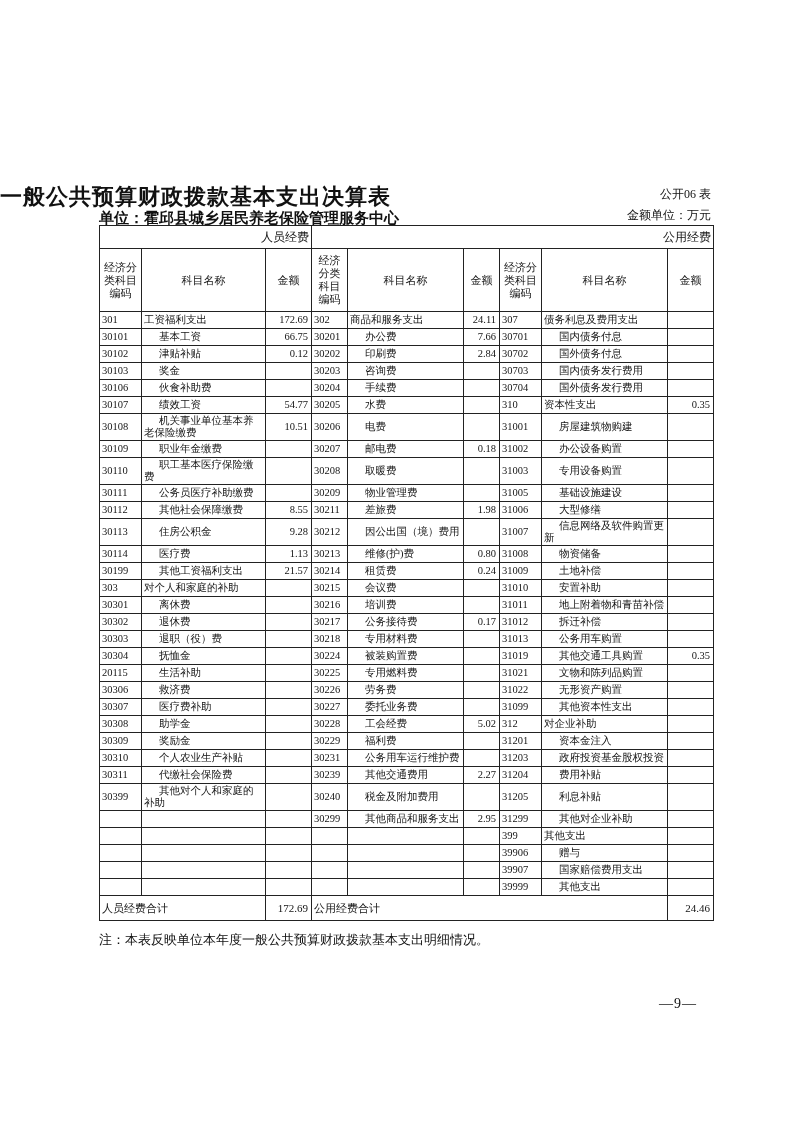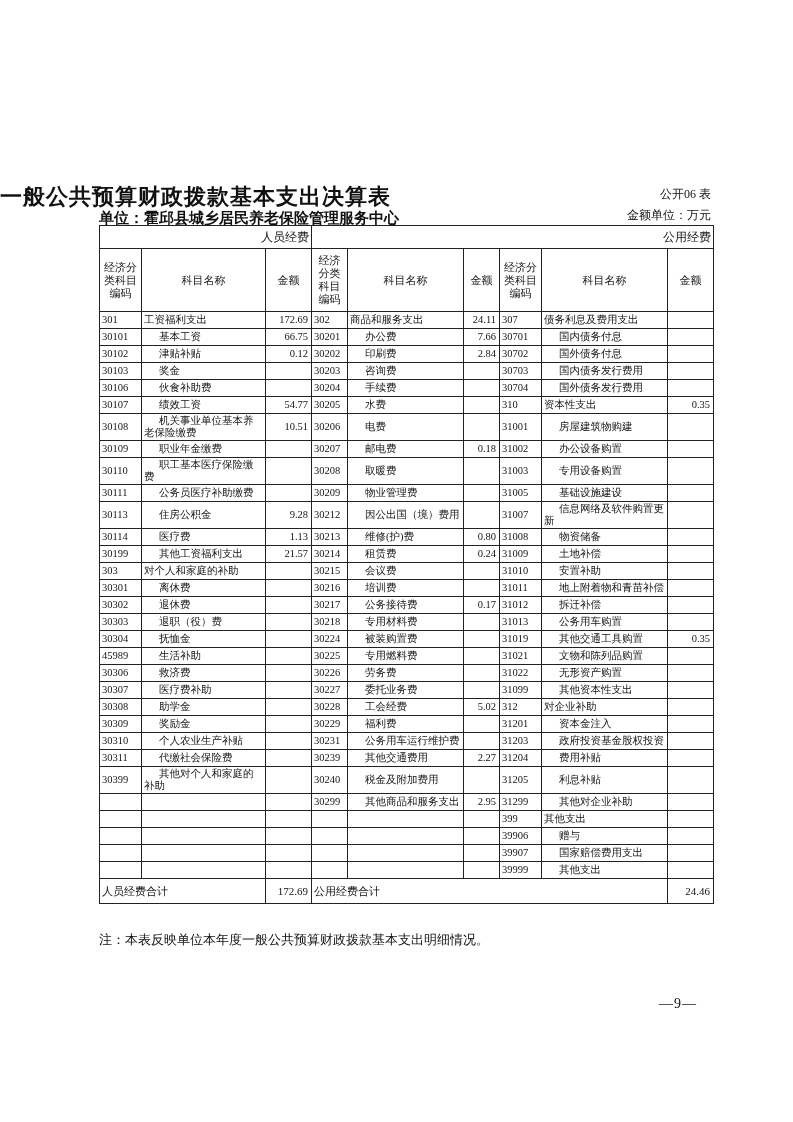--- a/index.html
+++ b/index.html
@@ -176,20 +176,31 @@
           <td class="name indent">公务员医疗补助缴费</td>
           <td class="amount"></td>
           <td class="code">30209</td>
           <td class="name indent">物业管理费</td>
           <td class="amount"></td>
           <td class="code">31005</td>
           <td class="name indent">基础设施建设</td>
           <td class="amount"></td>
         </tr>
         <tr>
+          <td class="code">30112</td>
+          <td class="name indent">其他社会保障缴费</td>
+          <td class="amount">8.55</td>
+          <td class="code">30211</td>
+          <td class="name indent">差旅费</td>
+          <td class="amount">1.98</td>
+          <td class="code">31006</td>
+          <td class="name indent">大型修缮</td>
+          <td class="amount"></td>
+        </tr>
+        <tr>
           <td class="code">30113</td>
           <td class="name indent">住房公积金</td>
           <td class="amount">9.28</td>
           <td class="code">30212</td>
           <td class="name indent">因公出国（境）费用</td>
           <td class="amount"></td>
           <td class="code">31007</td>
           <td class="name indent">信息网络及软件购置更新</td>
           <td class="amount"></td>
         </tr>
@@ -264,21 +275,21 @@
           <td class="name indent">抚恤金</td>
           <td class="amount"></td>
           <td class="code">30224</td>
           <td class="name indent">被装购置费</td>
           <td class="amount"></td>
           <td class="code">31019</td>
           <td class="name indent">其他交通工具购置</td>
           <td class="amount">0.35</td>
         </tr>
         <tr>
-          <td class="code">45989</td>
+          <td class="code">20115</td>
           <td class="name indent">生活补助</td>
           <td class="amount"></td>
           <td class="code">30225</td>
           <td class="name indent">专用燃料费</td>
           <td class="amount"></td>
           <td class="code">31021</td>
           <td class="name indent">文物和陈列品购置</td>
           <td class="amount"></td>
         </tr>
         <tr>

